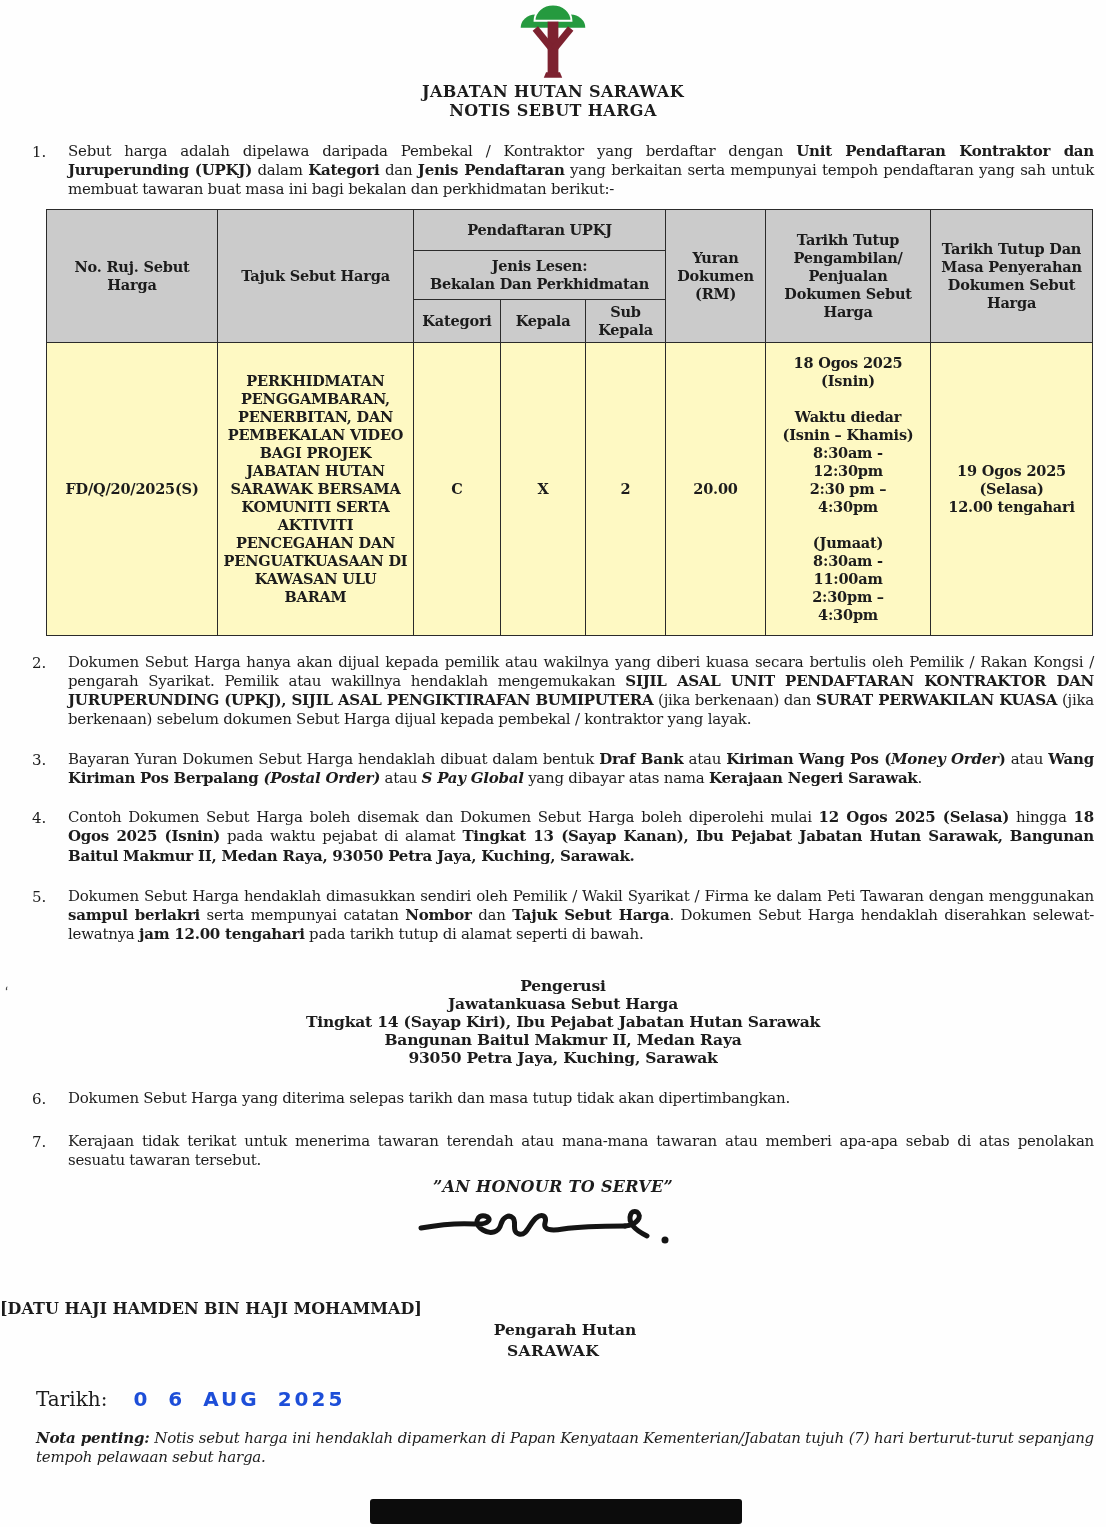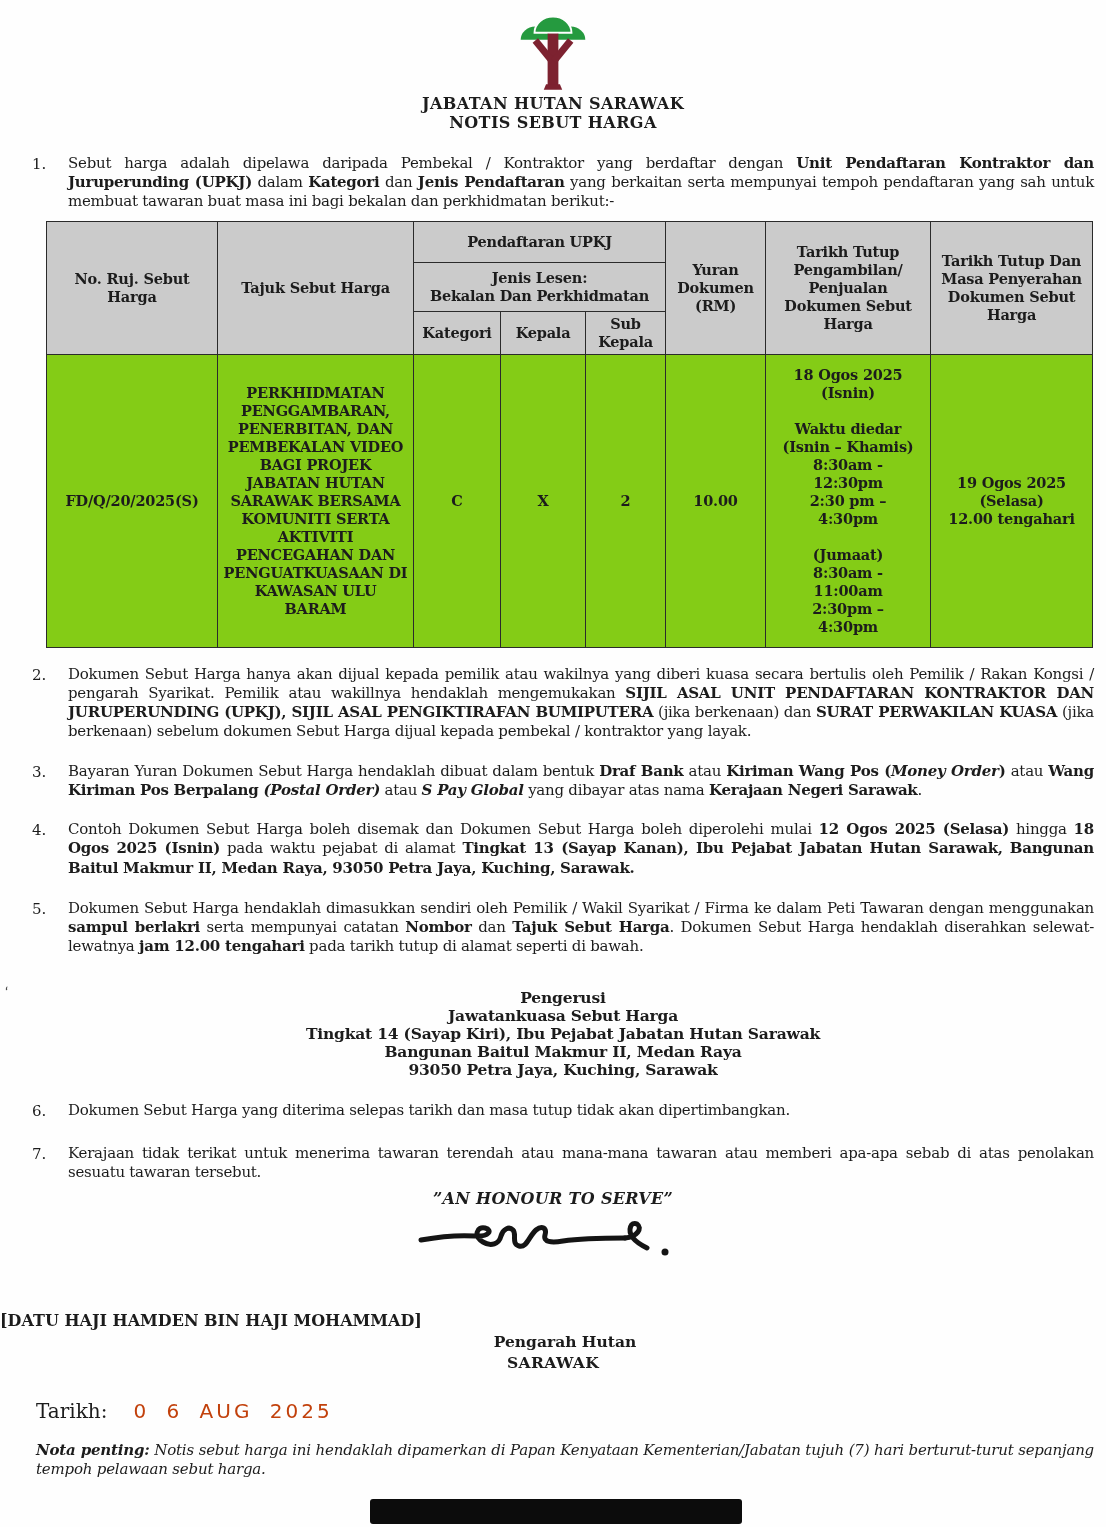--- a/index.html
+++ b/index.html
@@ -7,21 +7,21 @@
     width:1106px;height:1527px;
     background:#f4f4f5;
     font-family:"DejaVu Serif","Liberation Serif",serif;
     color:#1c1c1c;
   }
   .page{
     position:relative;width:1106px;height:1527px;
     background:#fefefe;overflow:hidden;
   }
   
-  .doc-header{text-align:center;padding-top:12px;}
+  .doc-header{text-align:center;}
   .logo{display:block;margin:0 auto 2px auto;}
   .org-name{font-weight:bold;font-size:16px;letter-spacing:.4px;line-height:19px;}
   .doc-title{font-weight:bold;font-size:16px;letter-spacing:.4px;line-height:19px;}
 
   .content{padding:0 12px 0 32px;}
   .item{display:flex;}
   .item .num{flex:0 0 36px;font-size:15px;padding-top:1px;}
   .item .txt{flex:1;font-size:15px;line-height:1.27;text-align:justify;letter-spacing:-0.25px;}
   .b{font-weight:bold;}
   .i{font-style:italic;margin-top:30px;}
@@ -47,21 +47,21 @@
     letter-spacing:-0.2px;
   }
   table.quote th{
     background:#cbcbcb;
     font-weight:bold;
     text-align:center;
     padding:2px 4px;
     line-height:1.25;
   }
   table.quote td{
-    background:#84cc16;
+    background:#fef9c3;
     font-weight:bold;
     text-align:center;
     vertical-align:middle;
     padding:4px 5px;
     line-height:1.24;
   }
   tr.hrow1 th{height:36px;}
   tr.hrow2 th{height:44px;}
   tr.hrow3 th{height:38px;}
   tr.body-row td{height:284px;}
@@ -85,21 +85,21 @@
   .sig-wrap svg{display:inline-block;}
   .signatory-name{font-weight:bold;font-size:16px;line-height:21px;margin-top:44px;}
   .signatory-title{text-align:center;font-weight:bold;font-size:15.5px;line-height:21px;padding-left:24px;}
   .signatory-region{text-align:center;font-weight:bold;font-size:15.5px;line-height:21px;letter-spacing:.4px;}
 
   .date-row{margin:26px 0 0 36px;display:flex;align-items:center;}
   .date-label{font-size:20px;}
   .date-stamp{
     margin-left:26px;
     font-family:"DejaVu Sans","Liberation Sans",sans-serif;
-    font-weight:normal;font-size:20px;color:#c2410c;
+    font-weight:bold;font-size:20px;color:#1d4ed8;
     letter-spacing:3px;word-spacing:8px;
   }
   .note{
     margin:18px 12px 0 36px;
     font-size:15px;line-height:1.3;text-align:justify;letter-spacing:-0.2px;
   }
 
   .scan-bar{
     position:absolute;left:370px;top:1499px;
     width:372px;height:25px;background:#0c0c0c;border-radius:3px;
@@ -167,21 +167,21 @@
         <th>Kategori</th>
         <th>Kepala</th>
         <th>Sub Kepala</th>
       </tr>
       <tr class="body-row">
         <td>FD/Q/20/2025(S)</td>
         <td class="cell-tajuk">PERKHIDMATAN PENGGAMBARAN, PENERBITAN, DAN PEMBEKALAN VIDEO BAGI PROJEK JABATAN HUTAN SARAWAK BERSAMA KOMUNITI SERTA AKTIVITI PENCEGAHAN DAN PENGUATKUASAAN DI KAWASAN ULU BARAM</td>
         <td>C</td>
         <td>X</td>
         <td>2</td>
-        <td>10.00</td>
+        <td>20.00</td>
         <td class="lines">
               <div>18 Ogos 2025</div>
               <div>(Isnin)</div>
               <div>&nbsp;</div>
               <div>Waktu diedar</div>
               <div>(Isnin – Khamis)</div>
               <div>8:30am -</div>
               <div>12:30pm</div>
               <div>2:30 pm –</div>
               <div>4:30pm</div>

